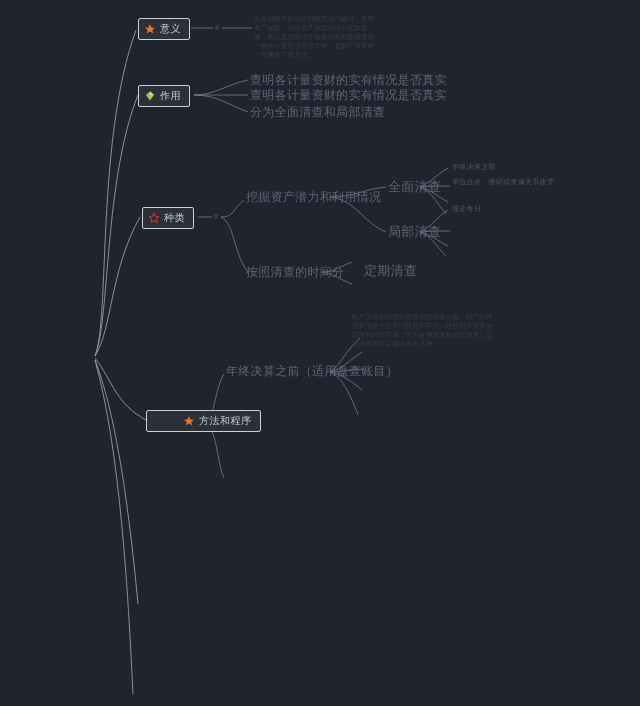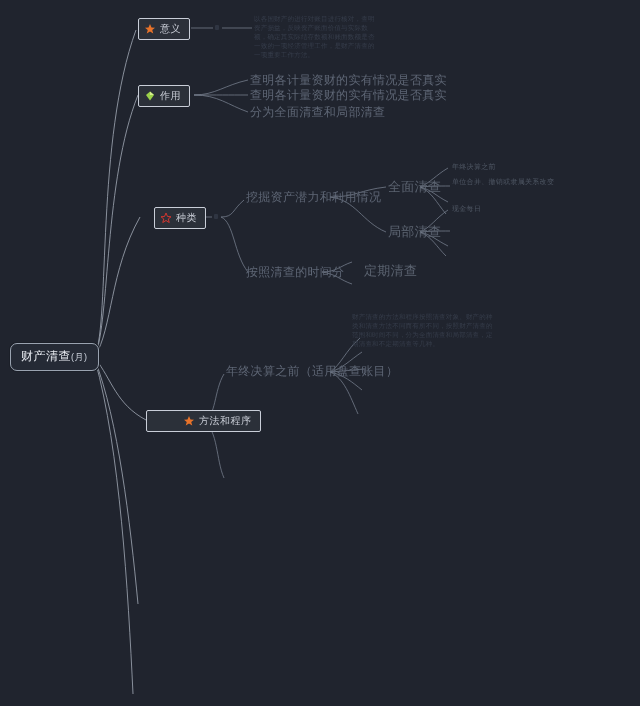--- a/index.html
+++ b/index.html
@@ -134,23 +134,20 @@
       <path d="M204,422 C218,430 216,460 224,478"></path>
 
       <path d="M330,372 C340,366 346,350 360,338"></path>
       <path d="M330,372 C342,369 350,360 362,352"></path>
       <path d="M330,372 C344,371 352,370 364,369"></path>
       <path d="M330,372 C344,375 352,382 362,390"></path>
       <path d="M330,372 C344,378 350,396 358,414"></path>
     </g>
   </svg>
 
-  <div class="node root">
-    <span>财产清查</span><span class="sub">(月)</span>
-  </div>
 
   <div class="node lvl1" style="left:138px;top:18px;">
     <span class="ico">
       <svg viewBox="0 0 24 24">
           <polygon points="12,2 15,9 22,9.5 16.5,14 18.5,21 12,17 5.5,21 7.5,14 2,9.5 9,9" fill="#e8732a"></polygon>
         </svg>
     </span>
     <span class="lbl">意义</span>
   </div>
   <div class="collapse-dot" style="left:215px;top:25px;"></div>
@@ -162,21 +159,21 @@
           <polygon points="12,3 20,10 12,21 4,10" fill="#9bd14a"></polygon>
           <polygon points="12,3 20,10 12,10" fill="#d6ee8e"></polygon>
         </svg>
     </span>
     <span class="lbl">作用</span>
   </div>
   <div class="node lvl2" style="left:250px;top:75px;">查明各计量资财的实有情况是否真实</div>
   <div class="node lvl2" style="left:250px;top:90px;">查明各计量资财的实有情况是否真实</div>
   <div class="node lvl2" style="left:250px;top:107px;">分为全面清查和局部清查</div>
 
-  <div class="node lvl1" style="left:142px;top:207px;margin-left:12px;">
+  <div class="node lvl1" style="left:142px;top:207px;">
     <span class="ico">
       <svg viewBox="0 0 24 24">
           <polygon points="12,2 15,9 22,9.5 16.5,14 18.5,21 12,17 5.5,21 7.5,14 2,9.5 9,9" fill="none" stroke="#d2362f" stroke-width="2"></polygon>
         </svg>
     </span>
     <span class="lbl">种类</span>
   </div>
   <div class="collapse-dot" style="left:214px;top:214px;"></div>
 
   <div class="node lvl2" style="left:246px;top:192px;">挖掘资产潜力和利用情况</div>

